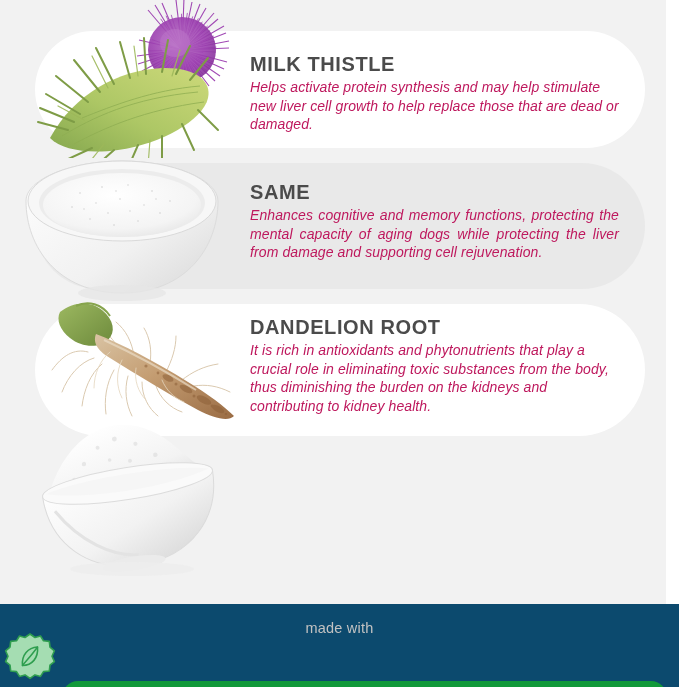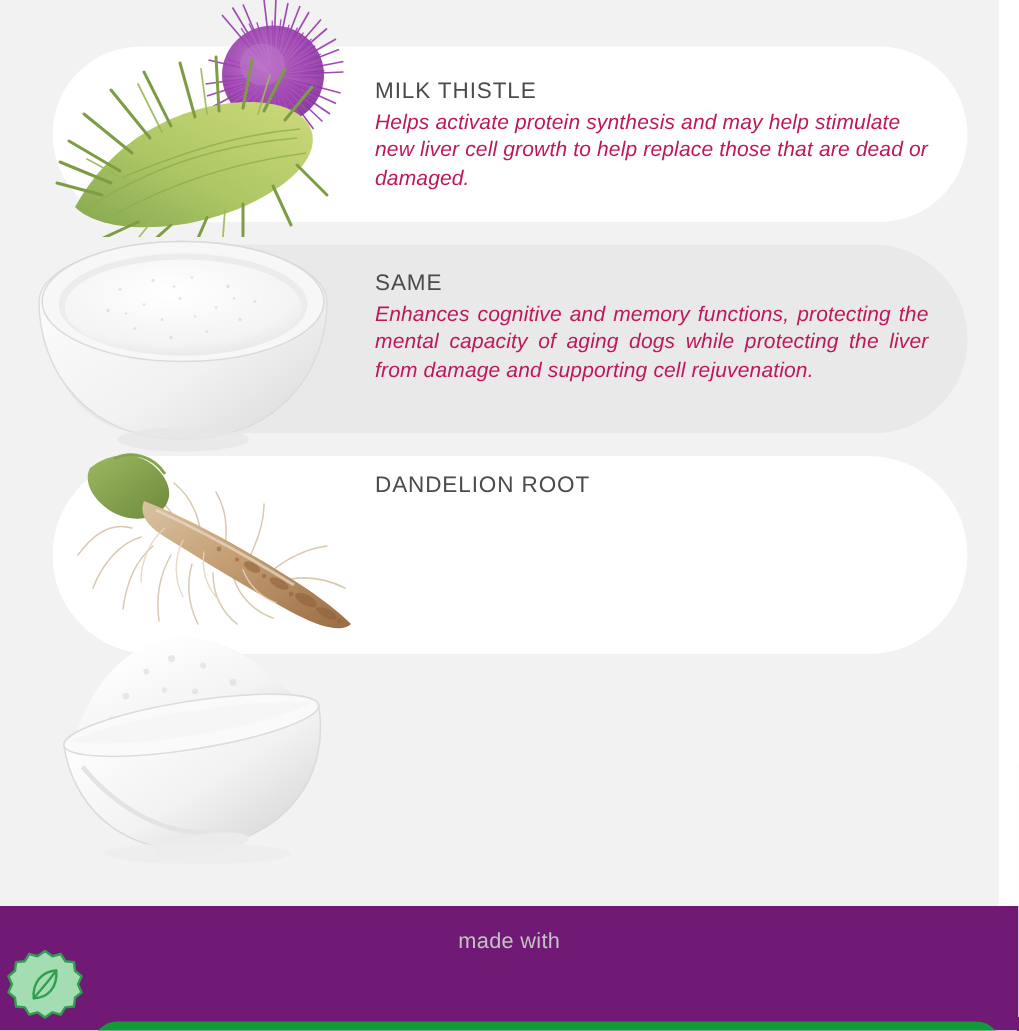--- a/index.html
+++ b/index.html
@@ -42,22 +42,22 @@
   }
   .card.white { background: #ffffff; }
   .card.grey  { background: #e9e9e9; }
 
   .card-text {
     position: absolute;
     left: 215px;
     right: 26px;
   }
   .card-title {
-    font-size: 15px;
-    font-weight: normal;
+    font-size: 20px;
+    font-weight: bold;
     letter-spacing: 0.6px;
     color: #4b4b4b;
     text-transform: uppercase;
     line-height: 1.25;
     margin: 0 0 1px 0;
   }
   .card-desc {
     font-size: 14px;
     font-style: italic;
     color: #be185d;
@@ -73,21 +73,21 @@
     pointer-events: none;
   }
 
   
   .footer {
     position: absolute;
     left: 0;
     top: 604px;
     width: 679px;
     height: 83px;
-    background: #701a75;
+    background: #0c4a6e;
   }
   .made-with {
     position: absolute;
     top: 16px;
     left: 0;
     width: 679px;
     text-align: center;
     font-size: 14.5px;
     color: #c2c2c2;
     letter-spacing: 0.2px;
@@ -143,20 +143,21 @@
   <div class="card grey" style="top:163px;height:126px;">
     <div class="card-text" style="top:17px;">
       <p class="card-title">SAMe</p>
       <p class="card-desc justify">Enhances cognitive and memory functions, protecting the mental capacity of aging dogs while protecting the liver from damage and supporting cell rejuvenation.</p>
     </div>
   </div>
 
   <div class="card white" style="top:304px;height:132px;">
     <div class="card-text" style="top:11px;">
       <p class="card-title">DANDELION ROOT</p>
+      <p class="card-desc">It is rich in antioxidants and phytonutrients that play a crucial role in eliminating toxic substances from the body, thus diminishing the burden on the kidneys and contributing to kidney health.</p>
     </div>
   </div>
 
 
   <svg class="art" style="left:22px;top:-2px;width:232px;height:160px;" viewBox="0 0 232 160">
     <defs>
       <linearGradient id="bractGrad" x1="0" y1="1" x2="1" y2="0">
         <stop offset="0%" stop-color="#86a84f"></stop>
         <stop offset="45%" stop-color="#adc765"></stop>
         <stop offset="100%" stop-color="#cdd97a"></stop>

